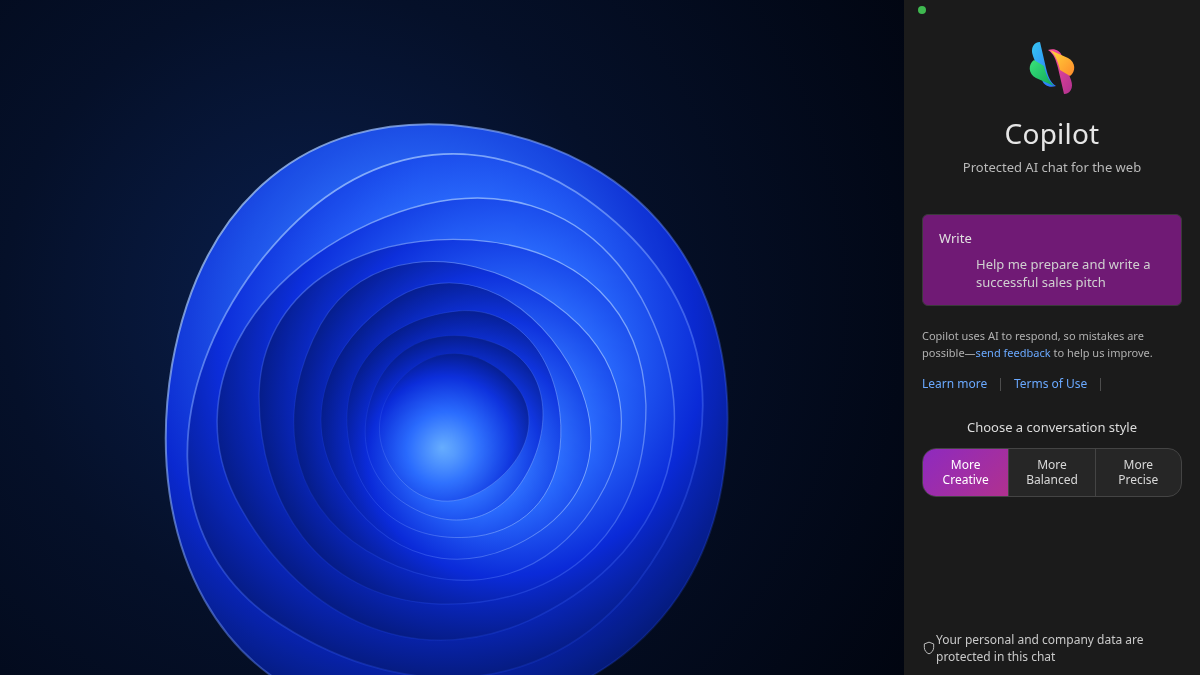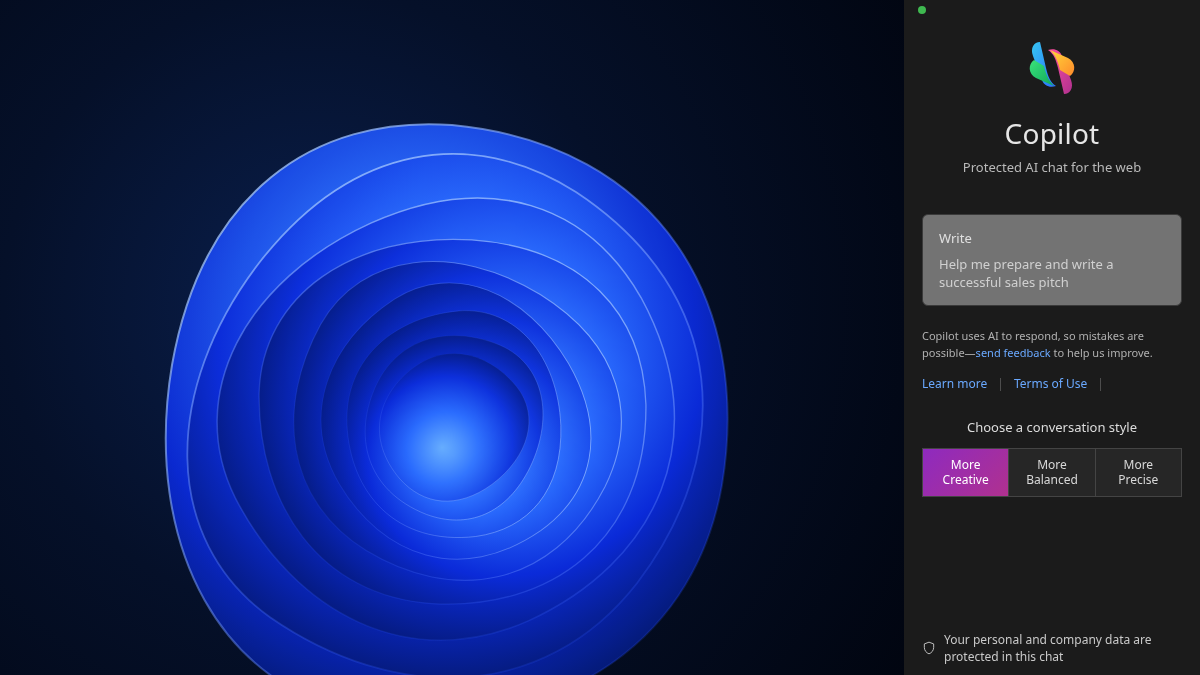--- a/index.html
+++ b/index.html
@@ -49,29 +49,29 @@
     margin-top: 14px;
     letter-spacing: 0.2px;
   }
   .brand-sub {
     margin-top: 6px;
     font-size: 13px;
     color: #b9b9b9;
   }
 
   .card {
-    background: #737373;
+    background: #701a75;
     border: 1px solid #3a3a3a;
     border-radius: 6px;
     padding: 14px 16px;
     margin-top: 18px;
     cursor: pointer;
   }
   .card-title { font-size: 13px; color: #e0e0e0; margin-bottom: 8px; }
-  .card-body  { font-size: 13px; color: #d0d0d0; line-height: 1.4; }
+  .card-body  { font-size: 13px; color: #d0d0d0; line-height: 1.4; margin-left: 37px; }
 
   .disclaimer {
     margin-top: 22px;
     font-size: 11px;
     color: #b0b0b0;
     line-height: 1.5;
   }
   .disclaimer .fb { color: #6aa9ff; cursor: pointer; }
 
   .legal-row {
@@ -89,21 +89,21 @@
     text-align: center;
     margin-top: 26px;
     font-size: 13px;
     color: #dcdcdc;
   }
 
   .style-row {
     margin-top: 12px;
     display: flex;
     border: 1px solid #444;
-    border-radius: 0;
+    border-radius: 14px;
     overflow: hidden;
     background: #262626;
   }
   .style-btn {
     flex: 1;
     text-align: center;
     padding: 8px 4px 9px 4px;
     font-size: 12px;
     line-height: 1.25;
     color: #d8d8d8;
@@ -114,21 +114,20 @@
   .style-btn.active {
     background: linear-gradient(135deg, #8e2abf 0%, #b0318f 100%);
     color: #fff;
   }
 
   .protection {
     margin-top: auto;
     padding-top: 18px;
     display: flex;
     align-items: center;
-    gap: 8px;
     font-size: 12px;
     color: #c9c9c9;
   }
   .shield-ic { flex: 0 0 auto; }
 
   .status-dot {
     position: absolute;
     top: 6px; left: 14px;
     width: 8px; height: 8px;
     border-radius: 50%;

